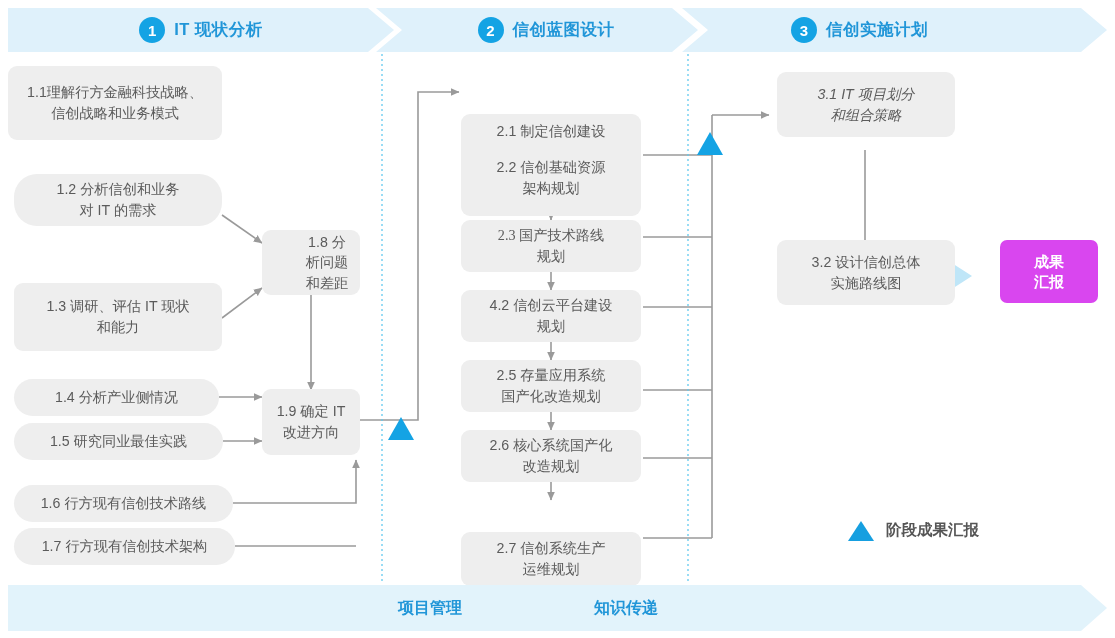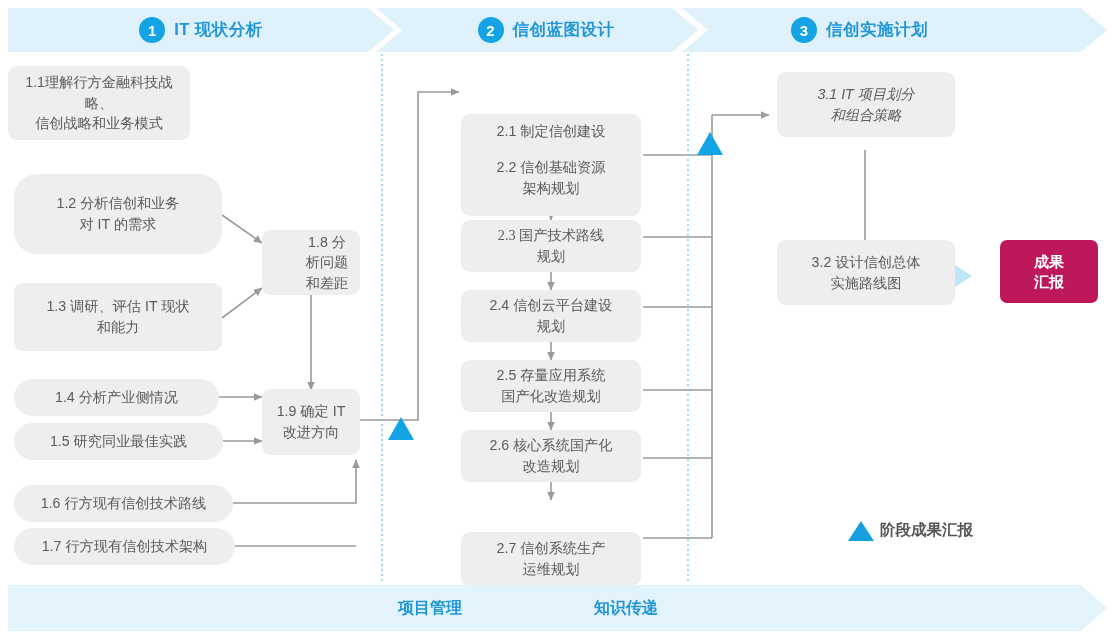--- a/index.html
+++ b/index.html
@@ -76,40 +76,40 @@
     justify-content:center;
     text-align:center;
     box-sizing:border-box;
     padding:4px 8px;
     white-space:pre-line;
   }
 
   
   .result{
     position:absolute;
-    background:#be185d;
+    background:#d946ef;
     border-radius:7px;
     color:#ffffff;
     font-size:15px;
     font-weight:bold;
     line-height:1.28;
     display:flex;
     align-items:center;
     justify-content:center;
     text-align:center;
     white-space:pre-line;
     box-sizing:border-box;
   }
 
   
   .legend{
     position:absolute;
     display:flex;
     align-items:center;
-    gap:6px;
+    gap:12px;
   }
   .legend .tri{
     width:0;height:0;
     border-left:13px solid transparent;
     border-right:13px solid transparent;
     border-bottom:20px solid #169fe0;
   }
   .legend .ltext{
     color:#555555;
     font-size:15.5px;
@@ -220,43 +220,43 @@
   </div>
 
   <div class="phase" style="left:682px;width:425px;">
     <div class="band" style="clip-path:polygon(0 0, 399px 0, 425px 22px, 399px 44px, 0 44px, 26px 22px);"></div>
     <div class="inner" style="margin-left:-70px;">
       <div class="num">3</div>
       <div class="ptitle">信创实施计划</div>
     </div>
   </div>
 
-  <div class="box" style="left:8px;top:66px;width:182px;height:74px;">1.1理解行方金融科技战略、
+  <div class="box" style="left:8px;top:66px;width:214px;height:74px;">1.1理解行方金融科技战略、
 信创战略和业务模式</div>
-  <div class="box" style="left:14px;top:174px;width:208px;height:80px;border-radius:23px;">1.2 分析信创和业务
+  <div class="box" style="left:14px;top:174px;width:208px;height:52px;border-radius:23px;">1.2 分析信创和业务
 对 IT 的需求</div>
   <div class="box" style="left:14px;top:283px;width:208px;height:68px;">1.3 调研、评估 IT 现状
 和能力</div>
   <div class="box" style="left:14px;top:379px;width:205px;height:37px;border-radius:19px;">1.4 分析产业侧情况</div>
   <div class="box" style="left:14px;top:423px;width:209px;height:37px;border-radius:19px;">1.5 研究同业最佳实践</div>
   <div class="box" style="left:14px;top:485px;width:219px;height:37px;border-radius:19px;">1.6 行方现有信创技术路线</div>
   <div class="box" style="left:14px;top:528px;width:221px;height:37px;border-radius:19px;">1.7 行方现有信创技术架构</div>
 
   <div class="box" style="left:262px;top:230px;width:98px;height:65px;padding-left:40px;">1.8 分析问题
 和差距</div>
   <div class="box" style="left:262px;top:389px;width:98px;height:66px;">1.9 确定 IT
 改进方向</div>
 
   <div class="box" style="left:461px;top:66px;width:180px;height:56px;margin-top:48px;">2.1 制定信创建设
 目标和原则</div>
   <div class="box" style="left:461px;top:140px;width:180px;height:76px;">2.2 信创基础资源
 架构规划</div>
   <div class="box" style="left:461px;top:220px;width:180px;height:52px;font-family:Liberation Serif, serif;">2.3 国产技术路线
 规划</div>
-  <div class="box" style="left:461px;top:290px;width:180px;height:52px;">2.4 信创云平台建设
+  <div class="box" style="left:461px;top:290px;width:180px;height:52px;">4.2 信创云平台建设
 规划</div>
   <div class="box" style="left:461px;top:360px;width:180px;height:52px;">2.5 存量应用系统
 国产化改造规划</div>
   <div class="box" style="left:461px;top:430px;width:180px;height:52px;">2.6 核心系统国产化
 改造规划</div>
   <div class="box" style="left:461px;top:500px;width:180px;height:54px;margin-top:32px;">2.7 信创系统生产
 运维规划</div>
 
   <div class="box" style="left:777px;top:72px;width:178px;height:65px;font-style:italic;">3.1 IT 项目划分
 和组合策略</div>

